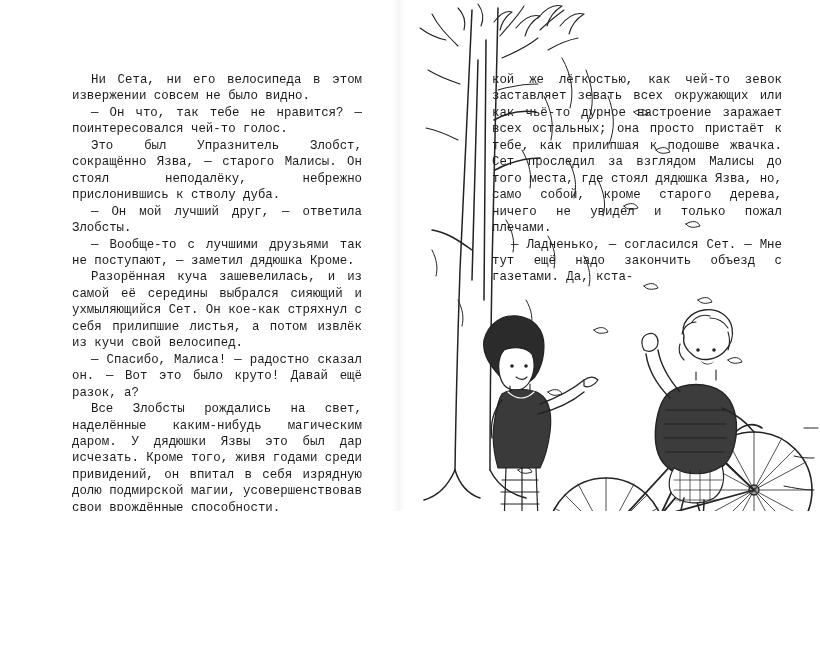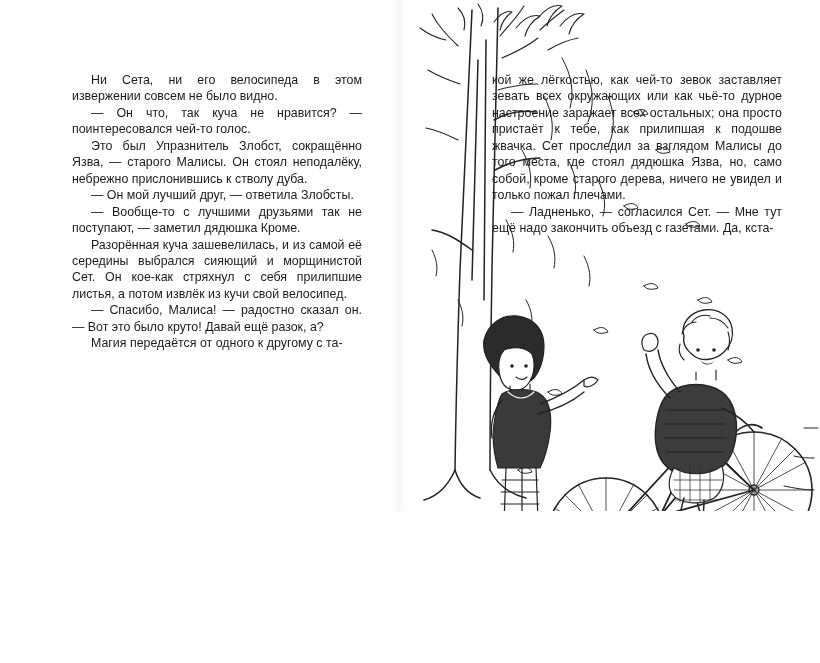--- a/index.html
+++ b/index.html
@@ -6,21 +6,21 @@
     margin: 0;
     padding: 0;
     background: #ffffff;
   }
   .page {
     position: relative;
     width: 820px;
     height: 511px;
     background: #ffffff;
     overflow: hidden;
-    font-family: Liberation Sans, sans-serif;
+    font-family: Liberation Mono, monospace;
   }
 
   
   .col {
     position: absolute;
     font-size: 12.4px;
     line-height: 16.45px;
     color: #1b1b1b;
     text-align: justify;
     text-justify: inter-word;
@@ -91,26 +91,27 @@
     background: linear-gradient(to right, rgba(0,0,0,0.00), rgba(0,0,0,0.035), rgba(0,0,0,0.00));
   }
 </style>
 </head>
 <body>
 
 <div class="page">
 
   <div class="col col-left">
     <p>Ни Сета, ни его велосипеда в этом извержении совсем не было видно.</p>
-    <p>— Он что, так куча не нравится? — поинтересовался чей-то голос.</p>
+    <p>— Он что, так тебе не нравится? — поинтересовался чей-то голос.</p>
     <p>Это был Упразнитель Злобст, сокращённо Язва, — старого Малисы. Он стоял неподалёку, небрежно прислонившись к стволу дуба.</p>
     <p>— Он мой лучший друг, — ответила Злобсты.</p>
     <p>— Вообще-то с лучшими друзьями так не поступают, — заметил дядюшка Кроме.</p>
-    <p>Разорённая куча зашевелилась, и из самой её середины выбрался сияющий и морщинистой Сет. Он кое-как стряхнул с себя прилипшие листья, а потом извлёк из кучи свой велосипед.</p>
+    <p>Разорённая куча зашевелилась, и из самой её середины выбрался сияющий и ухмыляющийся Сет. Он кое-как стряхнул с себя прилипшие листья, а потом извлёк из кучи свой велосипед.</p>
     <p>— Спасибо, Малиса! — радостно сказал он. — Вот это было круто! Давай ещё разок, а?</p>
+    <p>Все Злобсты рождались на свет, наделённые каким-нибудь магическим даром. У дядюшки Язвы это был дар исчезать. Кроме того, живя годами среди привидений, он впитал в себя изрядную долю подмирской магии, усовершенствовав свои врождённые способности.</p>
     <p>Магия передаётся от одного к другому с та-</p>
   </div>
 
   <div class="folio">
     <span class="orn">✣✣✣</span><span class="num">11</span><span class="orn">✣✣✣</span>
   </div>
 
   <div class="gutter"></div>
 
   <div class="col col-right">

